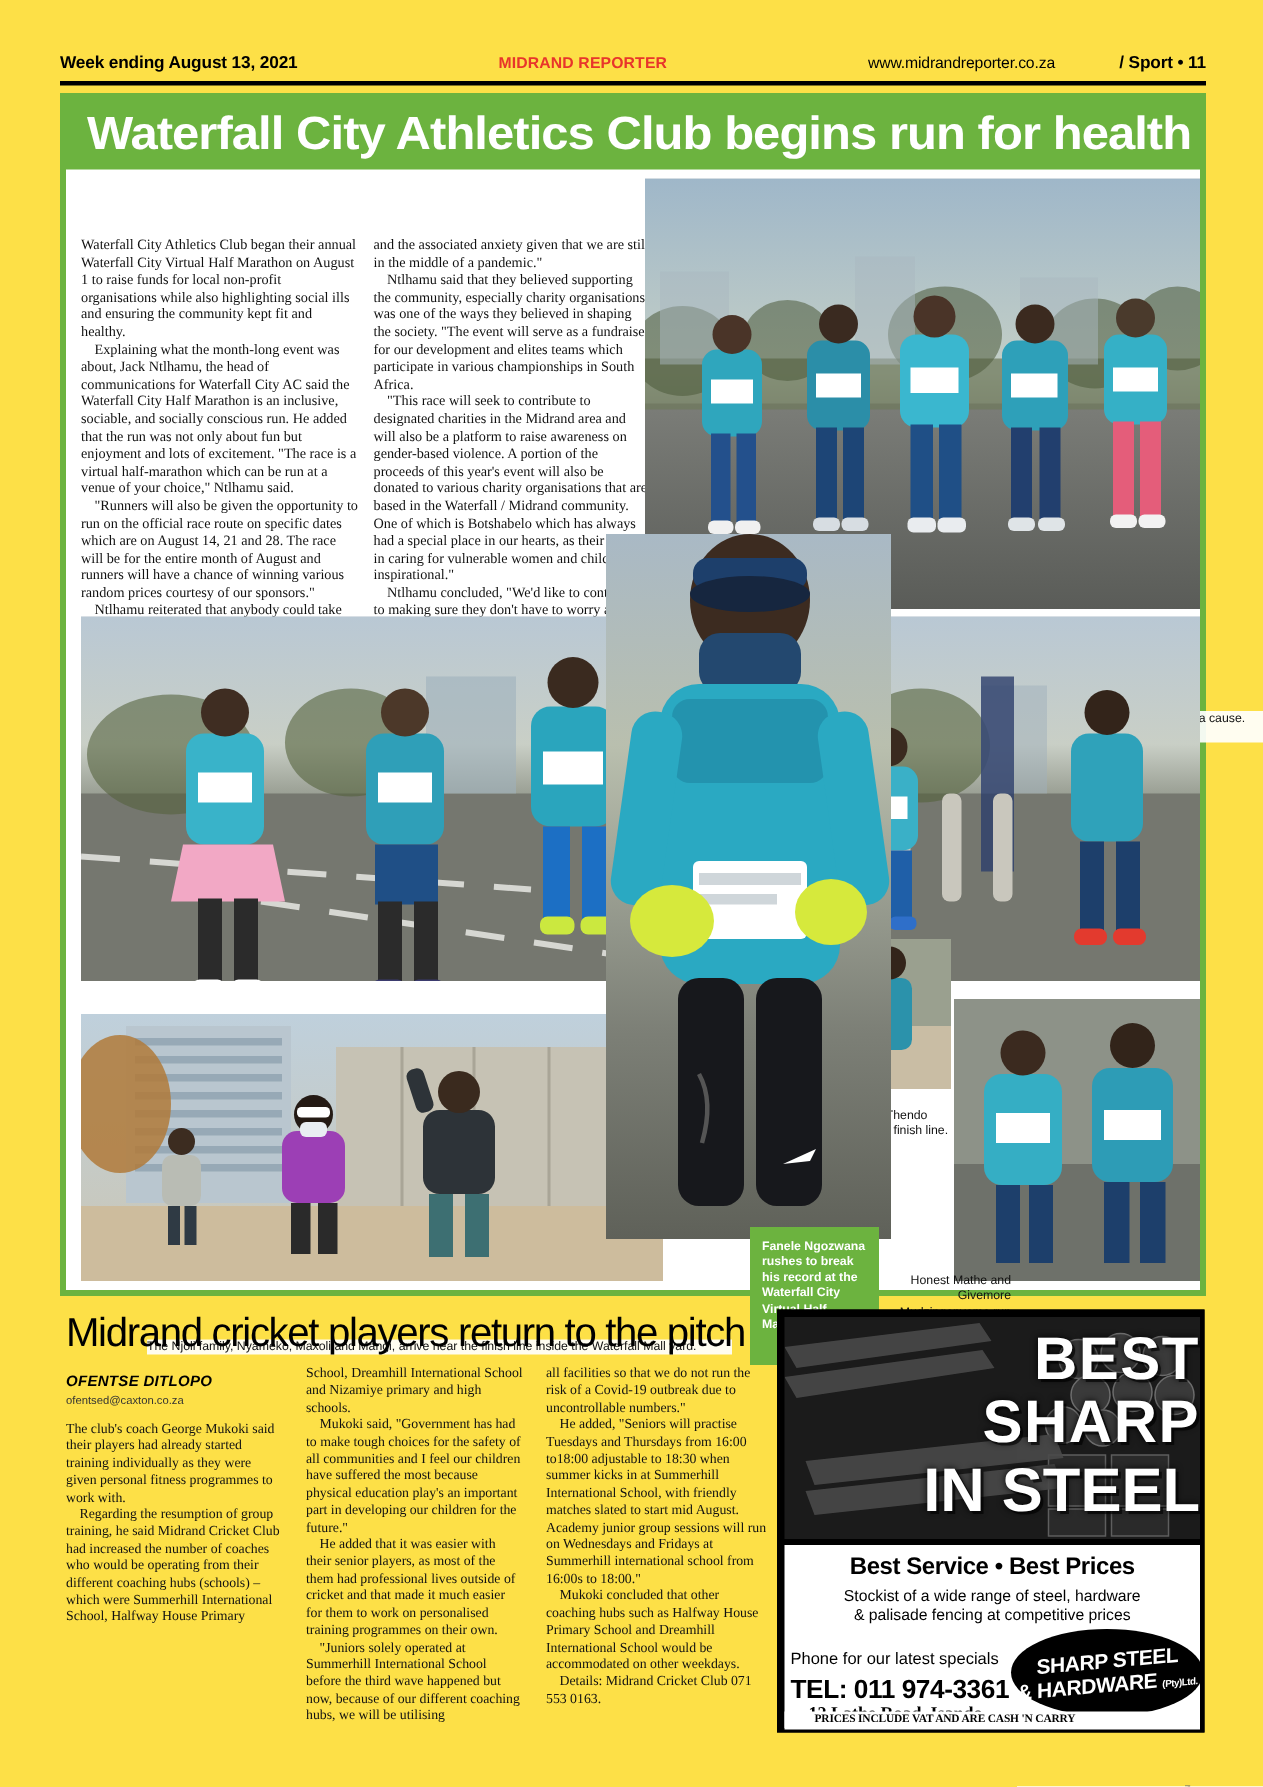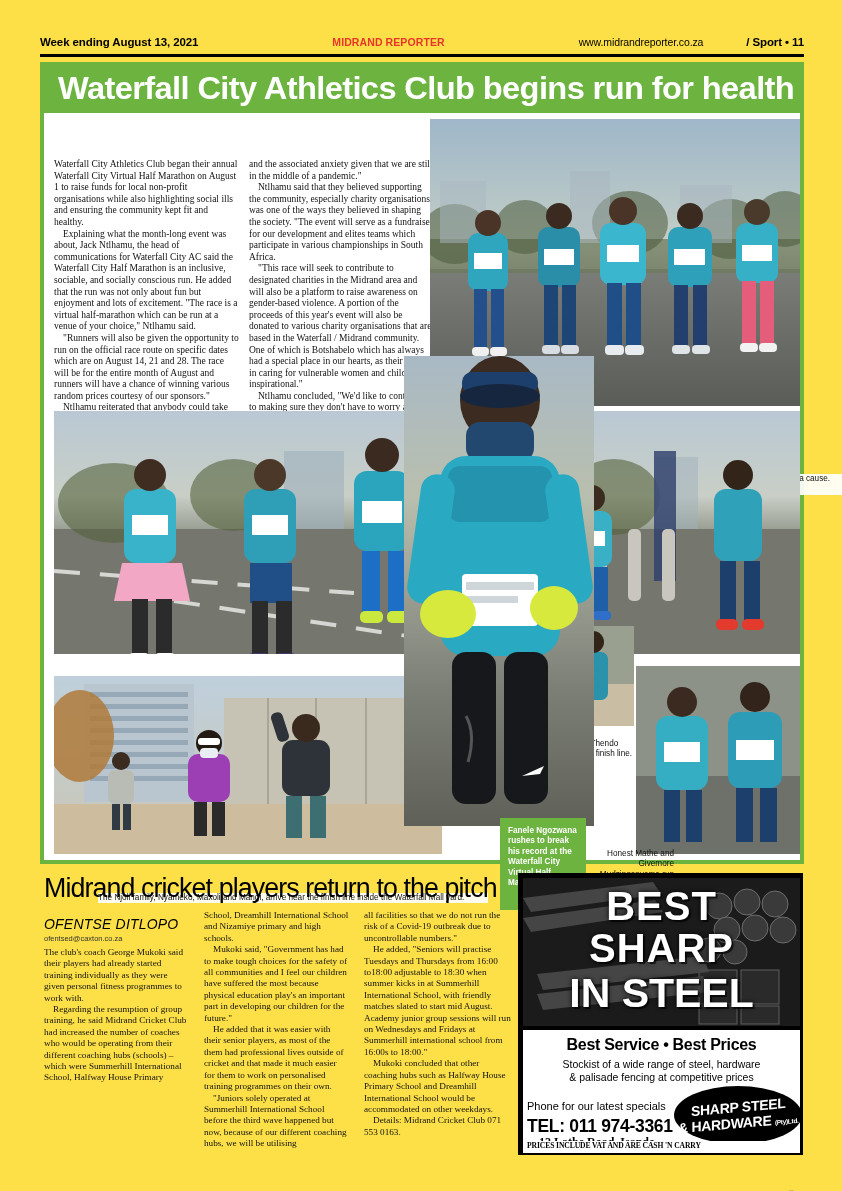--- a/index.html
+++ b/index.html
@@ -109,21 +109,21 @@
     position: absolute; left: 44px; top: 873px; width: 470px;
     font-family: "Liberation Sans", sans-serif;
     font-weight: 400; font-size: 27px; letter-spacing: -0.9px; color: #000;
     white-space: nowrap;
   }
   .byline {
     position: absolute; left: 44px; top: 916px; width: 145px;
   }
   .byline .name {
     font-family: "Liberation Sans", sans-serif;
-    font-weight: 400; font-style: italic; font-size: 14px; color: #000;
+    font-weight: 700; font-style: italic; font-size: 10px; color: #000;
     letter-spacing: 0.2px;
   }
   .byline .mail {
     font-family: "Liberation Sans", sans-serif;
     font-size: 7.5px; color: #333; margin-top: 2px;
   }
   .cricket-cols { position: absolute; left: 44px; top: 947px; width: 466px; }
   .cr-col {
     position: absolute; width: 145px;
     font-family: "Liberation Serif", serif;
@@ -138,21 +138,21 @@
   .advert {
     position: absolute; left: 518px; top: 873px; width: 285px; height: 282px;
     background: #000; border: 1px solid #000;
   }
   .ad-photo {
     position: absolute; left: 4px; top: 4px; width: 277px; height: 148px;
     overflow: hidden; background: #1a1a1a;
   }
   .ad-photo .pipes { position: absolute; inset: 0; }
   .ad-big {
-    position: absolute; left: 0; width: 100%; text-align: center;
+    position: absolute; left: 0; width: 100%; text-align: right;
     font-family: "Liberation Sans", sans-serif;
     font-weight: 700; color: #fff;
     text-shadow: 0 0 5px rgba(0,0,0,0.95), 2px 2px 0 rgba(0,0,0,0.6);
     letter-spacing: 1px;
   }
   .ad-l1 { top: 6px;  font-size: 40px; }
   .ad-l2 { top: 48px; font-size: 40px; }
   .ad-l3 { top: 92px; font-size: 41px; letter-spacing: 0px; }
   .ad-white {
     position: absolute; left: 4px; top: 156px; width: 277px; height: 122px;
@@ -190,21 +190,21 @@
     color: #fff; font-family: "Liberation Sans", sans-serif;
     font-weight: 700; font-size: 14px; letter-spacing: -0.3px;
     transform: skewY(-5deg);
   }
   .ad-logo .l2 { font-size: 13.5px; }
   .ad-logo .pty { font-size: 6.5px; }
   .ad-fine {
     position: absolute; left: 4px; bottom: 1px; width: 277px; height: 12px;
     background: #fff;
     font-family: "Liberation Serif", serif;
-    font-weight: 700; font-size: 7.6px; color: #000; padding-left: 4px;
+    font-weight: 700; font-size: 7.6px; color: #000; padding-left: 20px;
     letter-spacing: -0.1px;
   }
   .ad-vert {
     position: absolute; right: 6px; top: 160px;
     font-family: "Liberation Sans", sans-serif; font-size: 5px; color: #666;
     writing-mode: vertical-rl;
   }
 </style>
 </head>
 <body>

